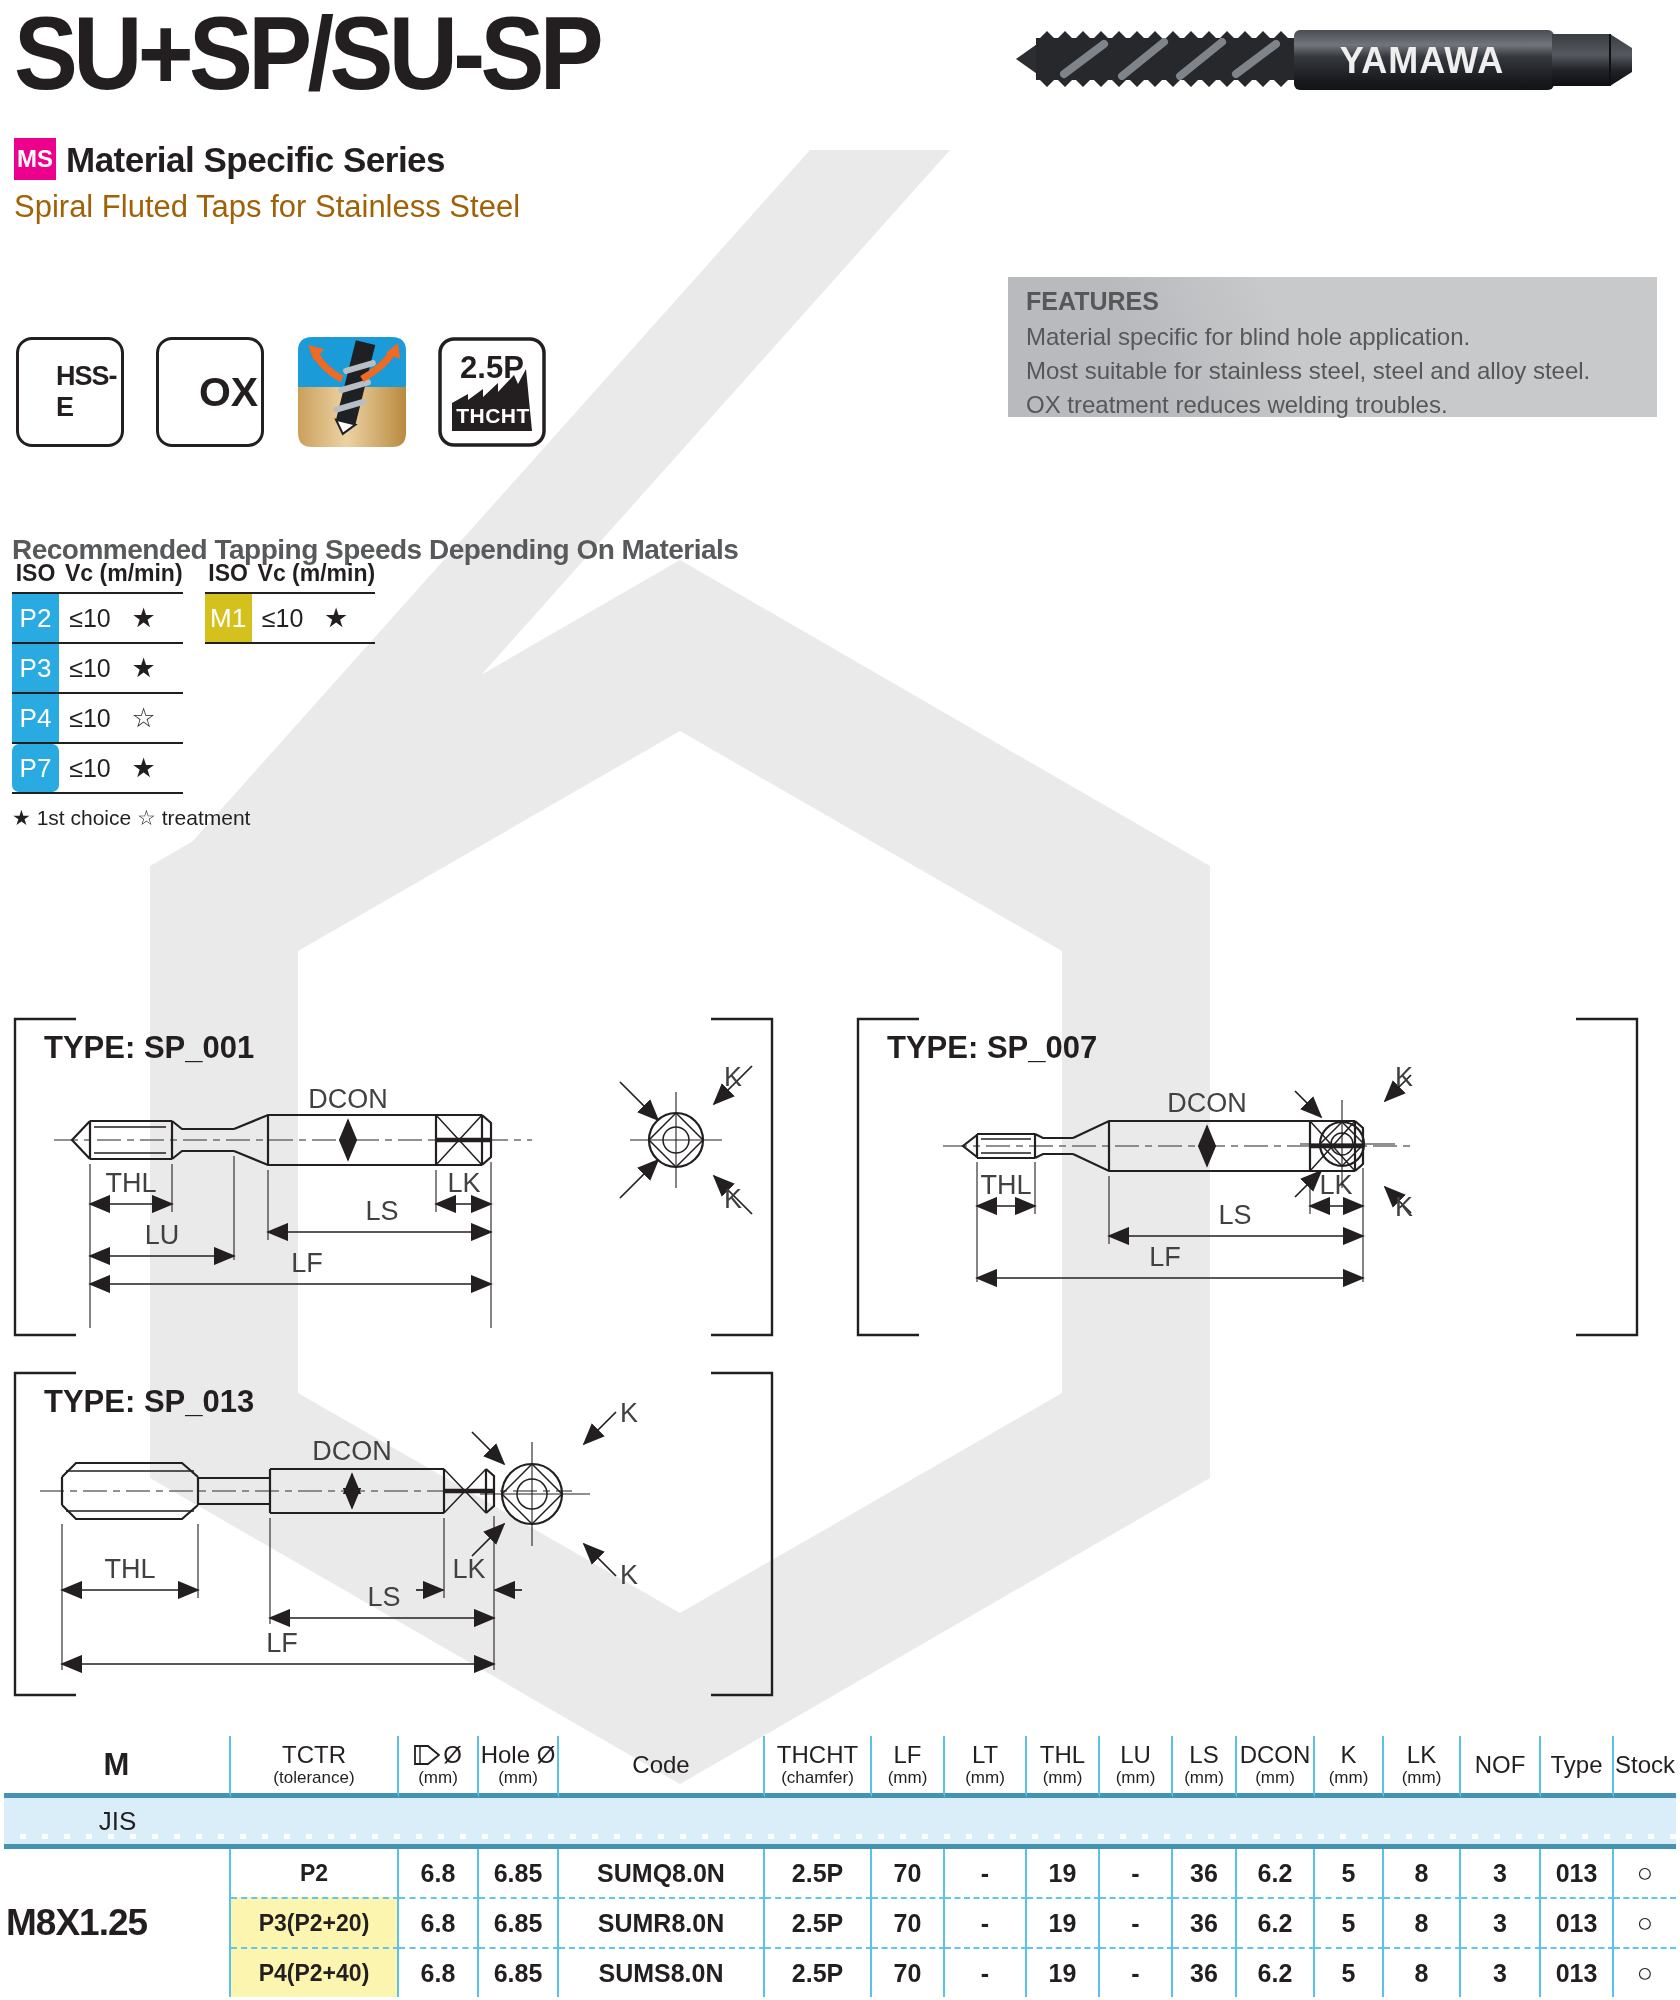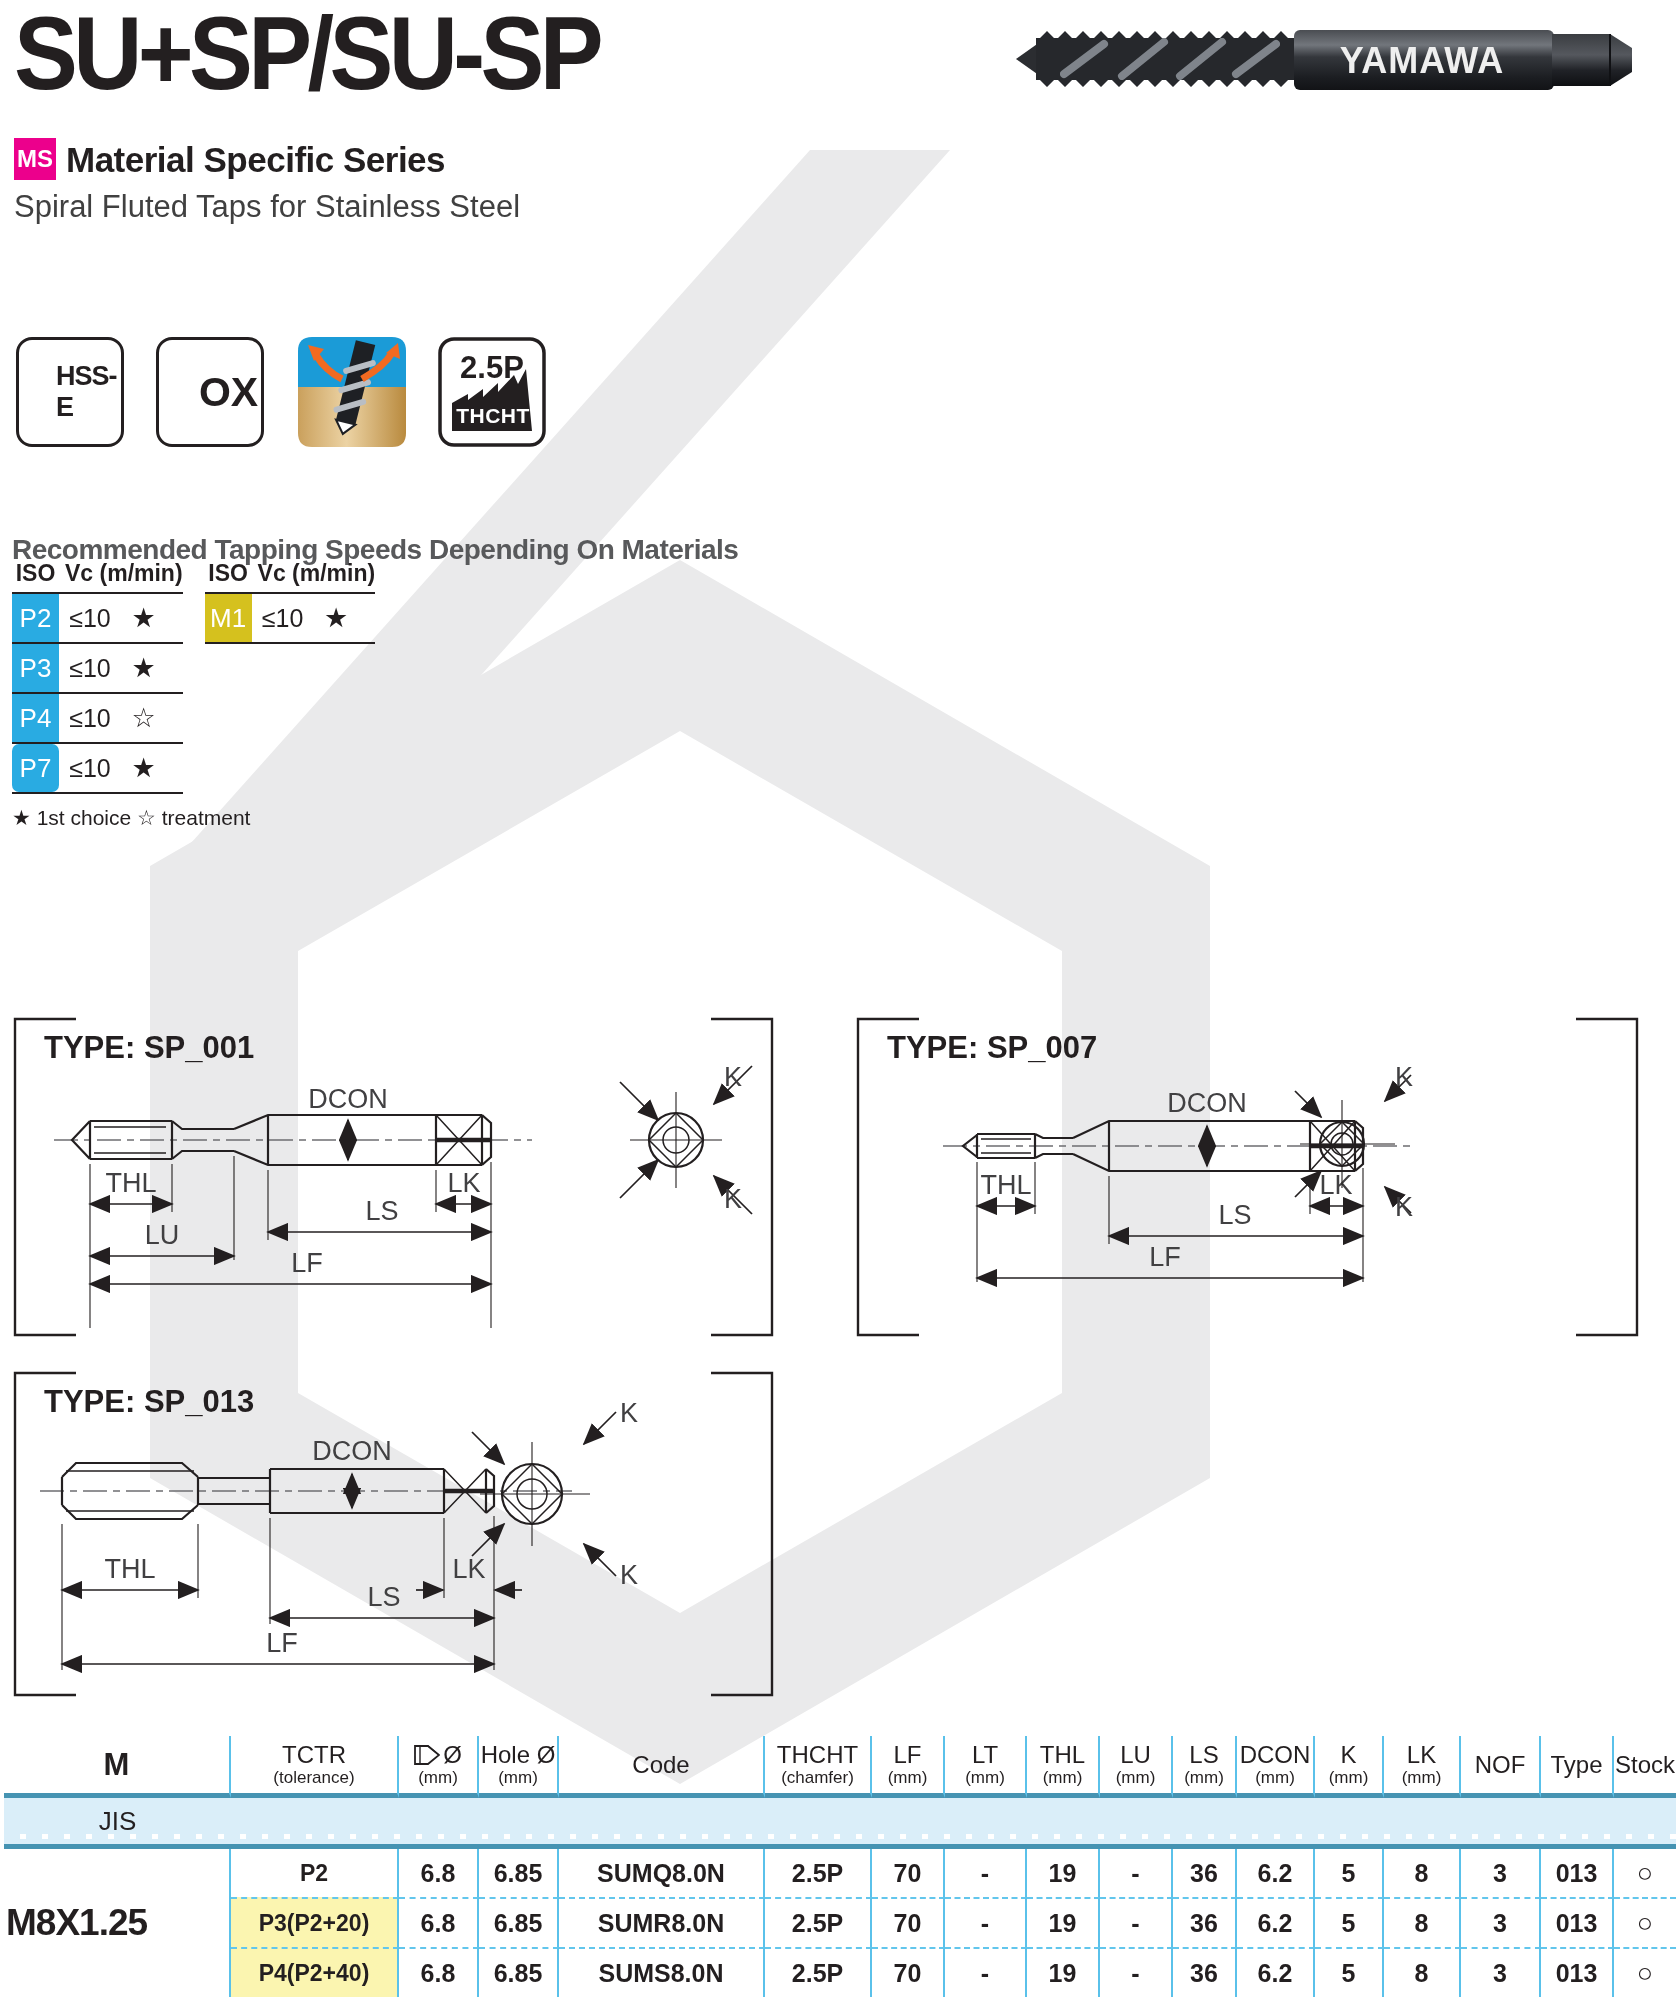--- a/index.html
+++ b/index.html
@@ -7,21 +7,21 @@
   .page{position:relative;width:1680px;height:2000px;background:#fff;overflow:hidden;}
   .wm{position:absolute;left:0;top:0;z-index:0;pointer-events:none;}
   .content{position:absolute;left:0;top:0;width:100%;height:100%;z-index:1;}
 
   .title{position:absolute;left:14px;top:0px;font-size:103px;font-weight:bold;letter-spacing:-5px;
          line-height:1.05;transform:scaleX(.93);transform-origin:left top;white-space:nowrap;}
   .tap-photo{position:absolute;left:1012px;top:10px;}
   .ms-badge{position:absolute;left:14px;top:138px;width:42px;height:42px;background:#ec008c;color:#fff;
             font-size:24px;font-weight:bold;display:flex;align-items:center;justify-content:center;}
   .series-title{position:absolute;left:66px;top:140px;font-size:35px;font-weight:bold;letter-spacing:-0.5px;}
-  .subtitle{position:absolute;left:14px;top:189px;font-size:31px;color:#404040;letter-spacing:0;}
+  .subtitle{position:absolute;left:14px;top:189px;font-size:31px;color:#a16207;letter-spacing:0;}
 
   .icon-box{position:absolute;top:337px;width:108px;height:110px;border:3px solid #231f20;border-radius:16px;
             background:#fff;display:flex;align-items:center;justify-content:center;box-sizing:border-box;padding-left:37px;}
   .icon-hss{left:16px;font-size:27px;font-weight:bold;letter-spacing:-1px;}
   .icon-ox{left:156px;font-size:41px;font-weight:bold;}
   .icon-blind{position:absolute;left:298px;top:337px;width:108px;height:110px;}
   .icon-thcht{position:absolute;left:438px;top:337px;width:108px;height:110px;}
 
   .features{position:absolute;left:1008px;top:277px;width:649px;height:140px;box-sizing:border-box;
             background:#c8c9cb;background-image:linear-gradient(64deg,#b9babd 0 150px,rgba(200,201,203,0) 290px);
@@ -162,20 +162,26 @@
       <polygon points="10,8 26,12 16,24" fill="#f26a21"></polygon>
       <polygon points="100,6 102,22 88,16" fill="#f26a21"></polygon>
     </svg>
     <svg class="icon-thcht" viewBox="0 0 108 110">
       <rect x="2" y="2" width="104" height="106" rx="14" fill="#fff" stroke="#231f20" stroke-width="3.5"></rect>
       <text x="54" y="41" text-anchor="middle" font-size="31" font-weight="bold" fill="#231f20">2.5P</text>
       <polygon points="14,94 14,66 30,57 30,63 45,52 45,60 60,46 60,55 76,38 80,47 88,32 94,94" fill="#231f20"></polygon>
       <text x="55" y="86" text-anchor="middle" font-size="21" font-weight="bold" fill="#ffffff" letter-spacing="0.5">THCHT</text>
     </svg>
 
+    <div class="features">
+      <h3>FEATURES</h3>
+      <div class="fl">Material specific for blind hole application.</div>
+      <div class="fl">Most suitable for stainless steel, steel and alloy steel.</div>
+      <div class="fl">OX treatment reduces welding troubles.</div>
+    </div>
 
     <div class="rec-heading">Recommended Tapping Speeds Depending On Materials</div>
     <div class="speed-tables" id="speed-tables">
         <div class="speed-table">
           <div class="st-head">
             <span class="iso">ISO</span>
             <span class="vc">Vc (m/min)</span>
           </div>
           <div class="st-row">
             <span class="cell" style="background: rgb(41, 171, 226);">P2</span>

